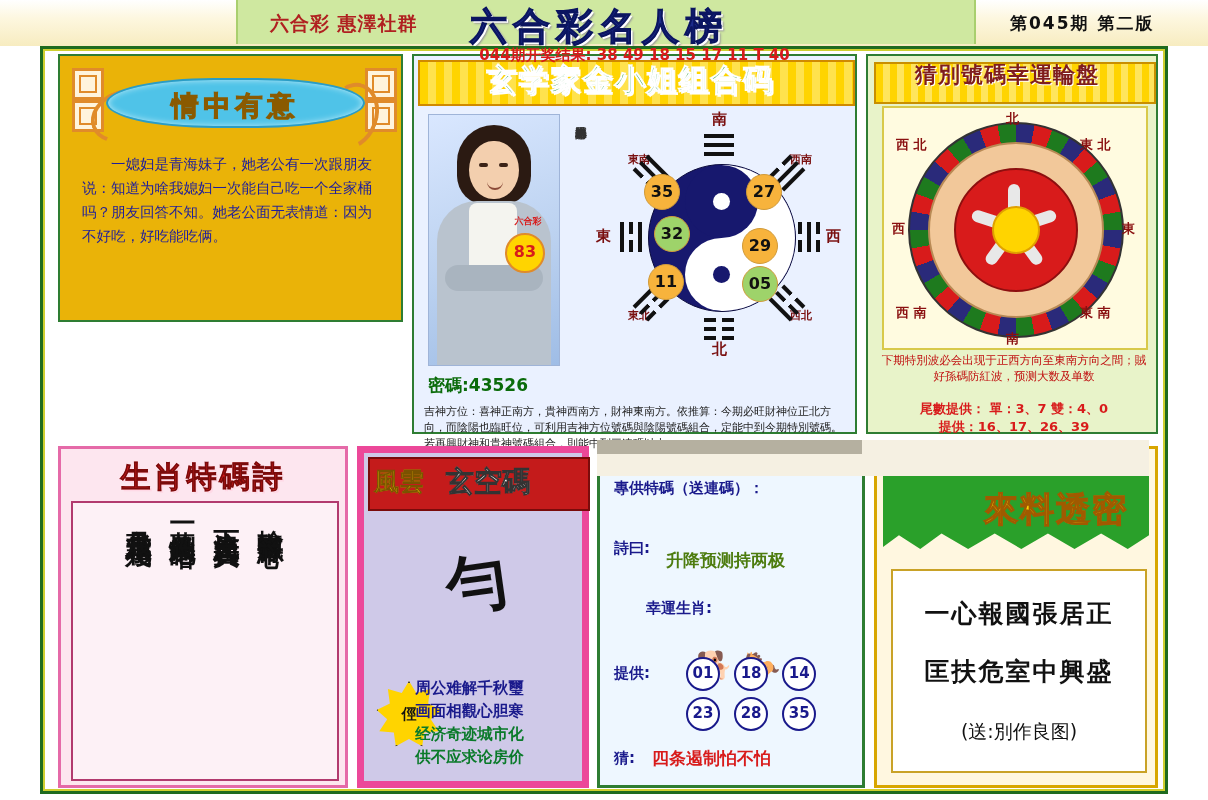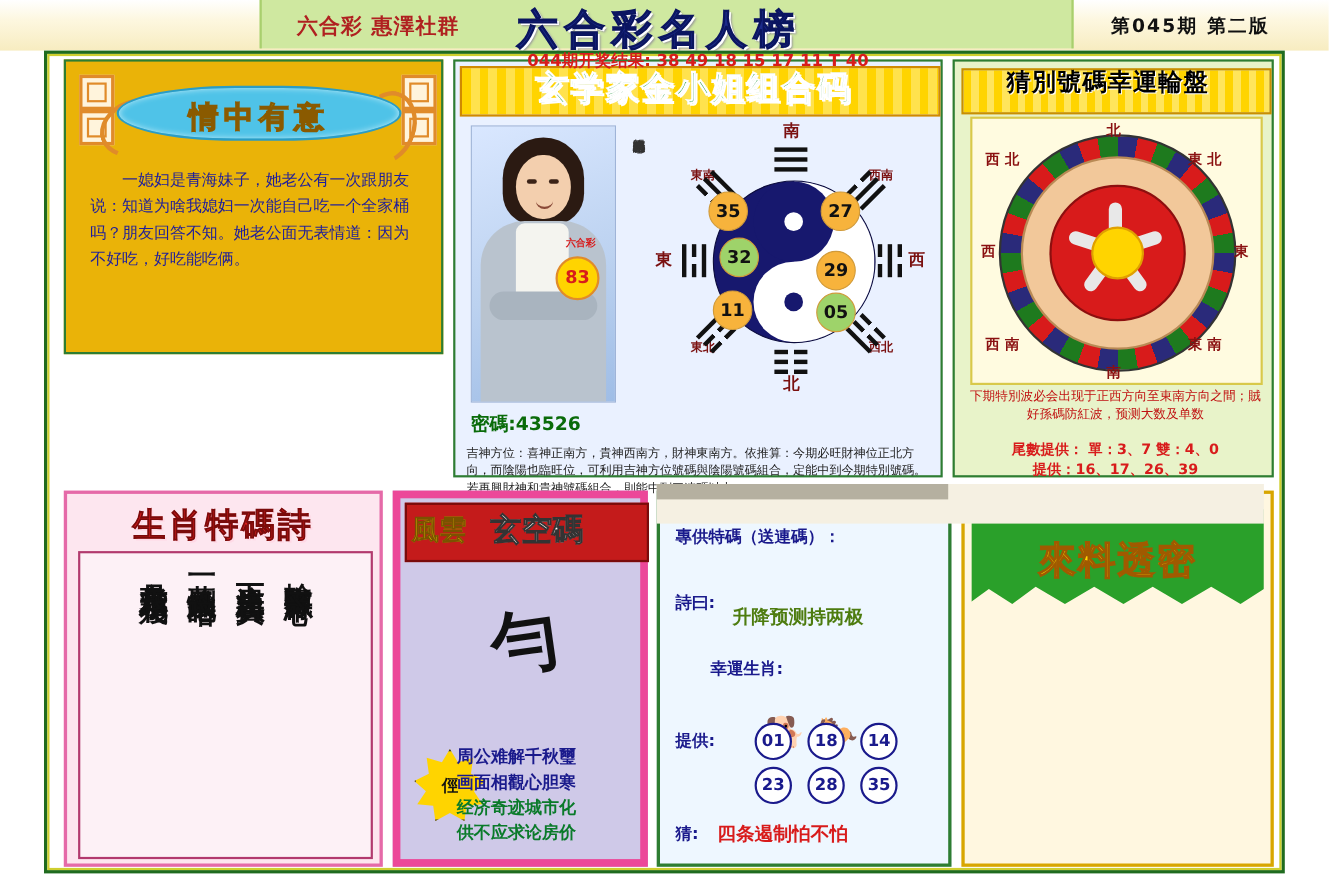--- a/index.html
+++ b/index.html
@@ -184,21 +184,21 @@
     border:2px solid #2e7d32;
     box-sizing:border-box;
   }
   .p3-banner{
     position:absolute;left:6px;top:6px;width:278px;height:38px;
     background:repeating-linear-gradient(90deg,#ffd400 0 7px,#ffe55c 7px 14px);
     border:2px solid #c98f00;
   }
   .p3-banner-title{
     position:absolute;left:0;top:4px;width:278px;text-align:center;
-    font-size:22px;font-weight:bold;color:#000000;
+    font-size:22px;font-weight:bold;color:#7f1d1d;
     letter-spacing:1px;
     text-shadow:1px 1px 0 #fff;
   }
   .wheel-box{
     position:absolute;left:14px;top:50px;width:262px;height:240px;
     background:#fffbe0;border:2px solid #d8c94a;
   }
   .wheel-outer{
     position:absolute;left:24px;top:14px;width:212px;height:212px;border-radius:50%;
     background:conic-gradient(#2a2a7a 0 10deg,#d81b1b 10deg 20deg,#1e7a1e 20deg 30deg,#2a2a7a 30deg 40deg,#d81b1b 40deg 50deg,#1e7a1e 50deg 60deg,#2a2a7a 60deg 70deg,#d81b1b 70deg 80deg,#1e7a1e 80deg 90deg,#2a2a7a 90deg 100deg,#d81b1b 100deg 110deg,#1e7a1e 110deg 120deg,#2a2a7a 120deg 130deg,#d81b1b 130deg 140deg,#1e7a1e 140deg 150deg,#2a2a7a 150deg 160deg,#d81b1b 160deg 170deg,#1e7a1e 170deg 180deg,#2a2a7a 180deg 190deg,#d81b1b 190deg 200deg,#1e7a1e 200deg 210deg,#2a2a7a 210deg 220deg,#d81b1b 220deg 230deg,#1e7a1e 230deg 240deg,#2a2a7a 240deg 250deg,#d81b1b 250deg 260deg,#1e7a1e 260deg 270deg,#2a2a7a 270deg 280deg,#d81b1b 280deg 290deg,#1e7a1e 290deg 300deg,#2a2a7a 300deg 310deg,#d81b1b 310deg 320deg,#1e7a1e 320deg 330deg,#2a2a7a 330deg 340deg,#d81b1b 340deg 350deg,#1e7a1e 350deg 360deg);
@@ -343,20 +343,21 @@
     position:absolute;left:6px;top:6px;width:266px;height:98px;
     background:#2aa02a;
     clip-path:polygon(0% 18%,6% 6%,14% 20%,22% 4%,32% 20%,42% 4%,52% 20%,62% 4%,72% 20%,82% 4%,92% 20%,100% 8%,100% 82%,92% 96%,82% 80%,72% 96%,62% 80%,52% 96%,42% 80%,32% 96%,22% 80%,14% 96%,6% 82%,0% 94%);
   }
   .p7-title{
     position:absolute;left:6px;top:38px;width:266px;text-align:center;
     font-size:34px;font-weight:bold;color:#ffd400;
     -webkit-text-stroke:1.2px #a05a00;
     letter-spacing:2px;
     font-family:"DejaVu Serif","Liberation Serif",serif;
+    padding-left:40px;
   }
   .p7-box{
     position:absolute;left:14px;top:120px;width:252px;height:200px;
     background:#ffffff;border:2px solid #c9a227;
   }
   .p7-l1{position:absolute;left:0;top:26px;width:252px;text-align:center;font-size:25px;font-weight:bold;color:#111;font-family:"DejaVu Serif","Liberation Serif",serif;letter-spacing:2px;}
   .p7-l2{position:absolute;left:0;top:84px;width:252px;text-align:center;font-size:25px;font-weight:bold;color:#111;font-family:"DejaVu Serif","Liberation Serif",serif;letter-spacing:2px;}
   .p7-l3{position:absolute;left:0;top:148px;width:252px;text-align:center;font-size:19px;color:#111;}
 </style>
 </head>
@@ -553,20 +554,25 @@
       <span class="circnum">28</span>
       <span class="circnum">35</span>
     </div>
     <div class="row r5">猜:</div>
     <div class="r5b">四条遏制怕不怕</div>
   </div>
 
   <div class="p7">
     <div class="p7-green"></div>
     <div class="p7-title">來料透密</div>
+    <div class="p7-box">
+      <div class="p7-l1">一心報國張居正</div>
+      <div class="p7-l2">匡扶危室中興盛</div>
+      <div class="p7-l3">(送:別作良图)</div>
+    </div>
   </div>
 
   <div class="overlay-strip"></div>
   <div class="overlay-dark"></div>
 
   <div class="draw-result" style="left:412px;top:46px;">044期开奖结果: 38 49 18 15 17 11 T 40</div>
 
 </div>
 
 </body></html>

